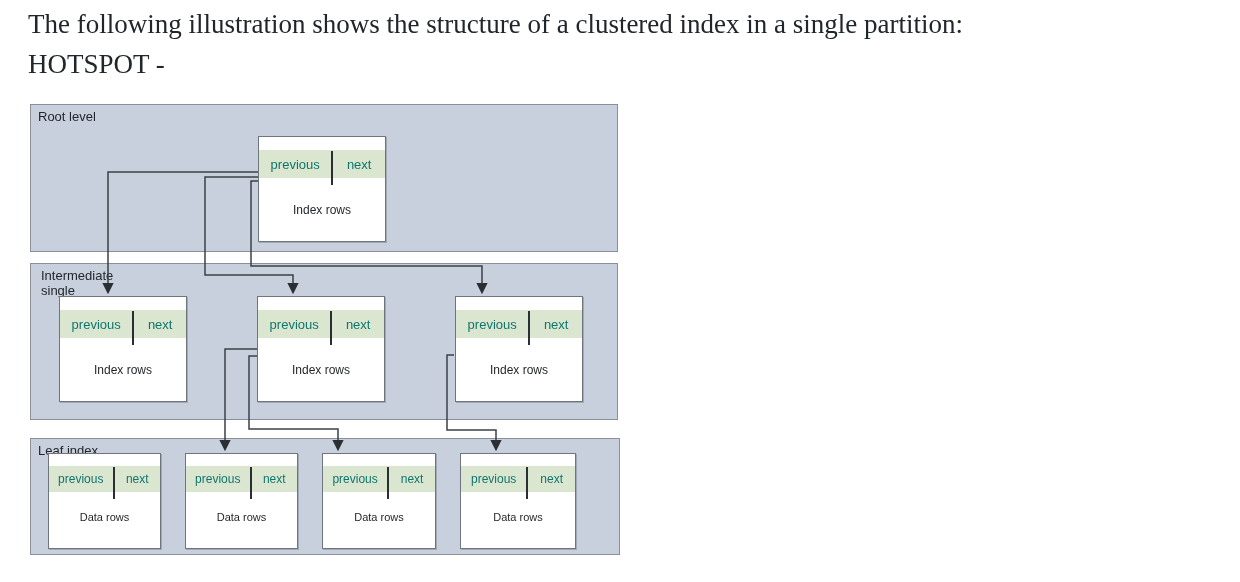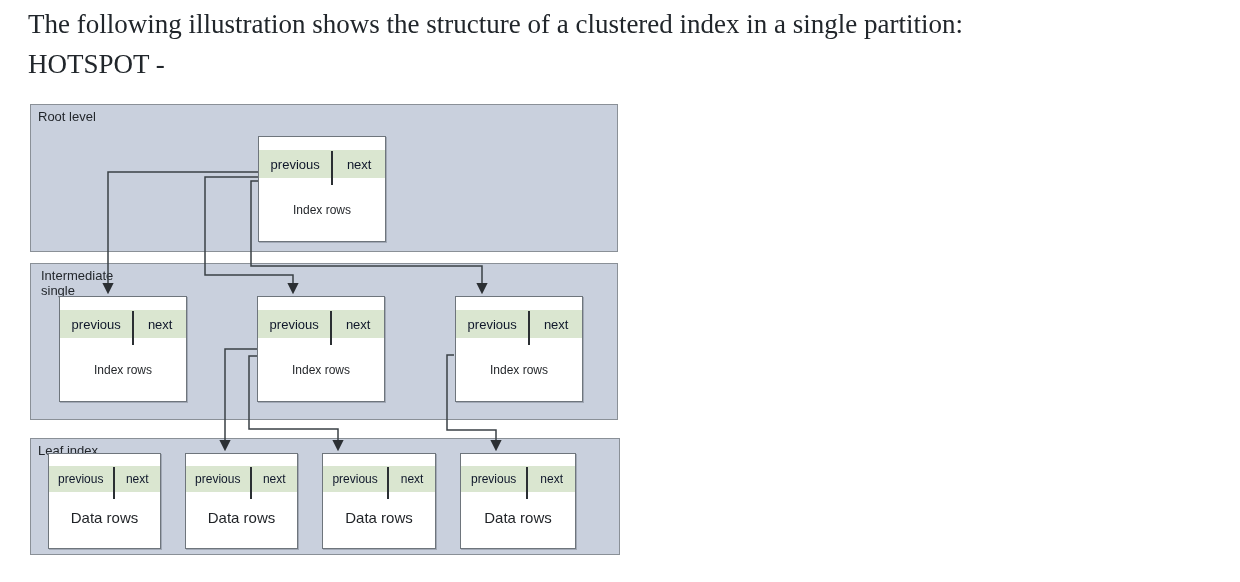--- a/index.html
+++ b/index.html
@@ -60,21 +60,21 @@
     height: 28px;
     background: #dae6d0;
     display: flex;
     align-items: stretch;
   }
   .band .cell {
     display: flex;
     align-items: center;
     justify-content: center;
     font-size: 13px;
-    color: #0f172a;
+    color: #0f766e;
   }
   .band .prev { flex: 1.4; }
   .band .next { flex: 1; }
   .band .sep {
     width: 2px;
     height: 34px;
     margin-top: 1px;
     background: #2b2f33;
   }
   .node .body {
@@ -85,21 +85,21 @@
     align-items: center;
     justify-content: center;
     font-size: 12px;
     color: #1f2226;
   }
 
   
   .node.small .band { top: 12px; height: 26px; }
   .node.small .band .cell { font-size: 12px; }
   .node.small .band .sep { height: 32px; }
-  .node.small .body { top: 32px; font-size: 15px; }
+  .node.small .body { top: 32px; font-size: 11px; }
 
   #root-node  { left: 258px; top: 136px; width: 128px; height: 106px; }
   #int-node-1 { left:  59px; top: 296px; width: 128px; height: 106px; }
   #int-node-2 { left: 257px; top: 296px; width: 128px; height: 106px; }
   #int-node-3 { left: 455px; top: 296px; width: 128px; height: 106px; }
   #leaf-node-1 { left:  48px; top: 453px; width: 113px; height: 96px; }
   #leaf-node-2 { left: 185px; top: 453px; width: 113px; height: 96px; }
   #leaf-node-3 { left: 322px; top: 453px; width: 114px; height: 96px; }
   #leaf-node-4 { left: 460px; top: 453px; width: 116px; height: 96px; }
 

